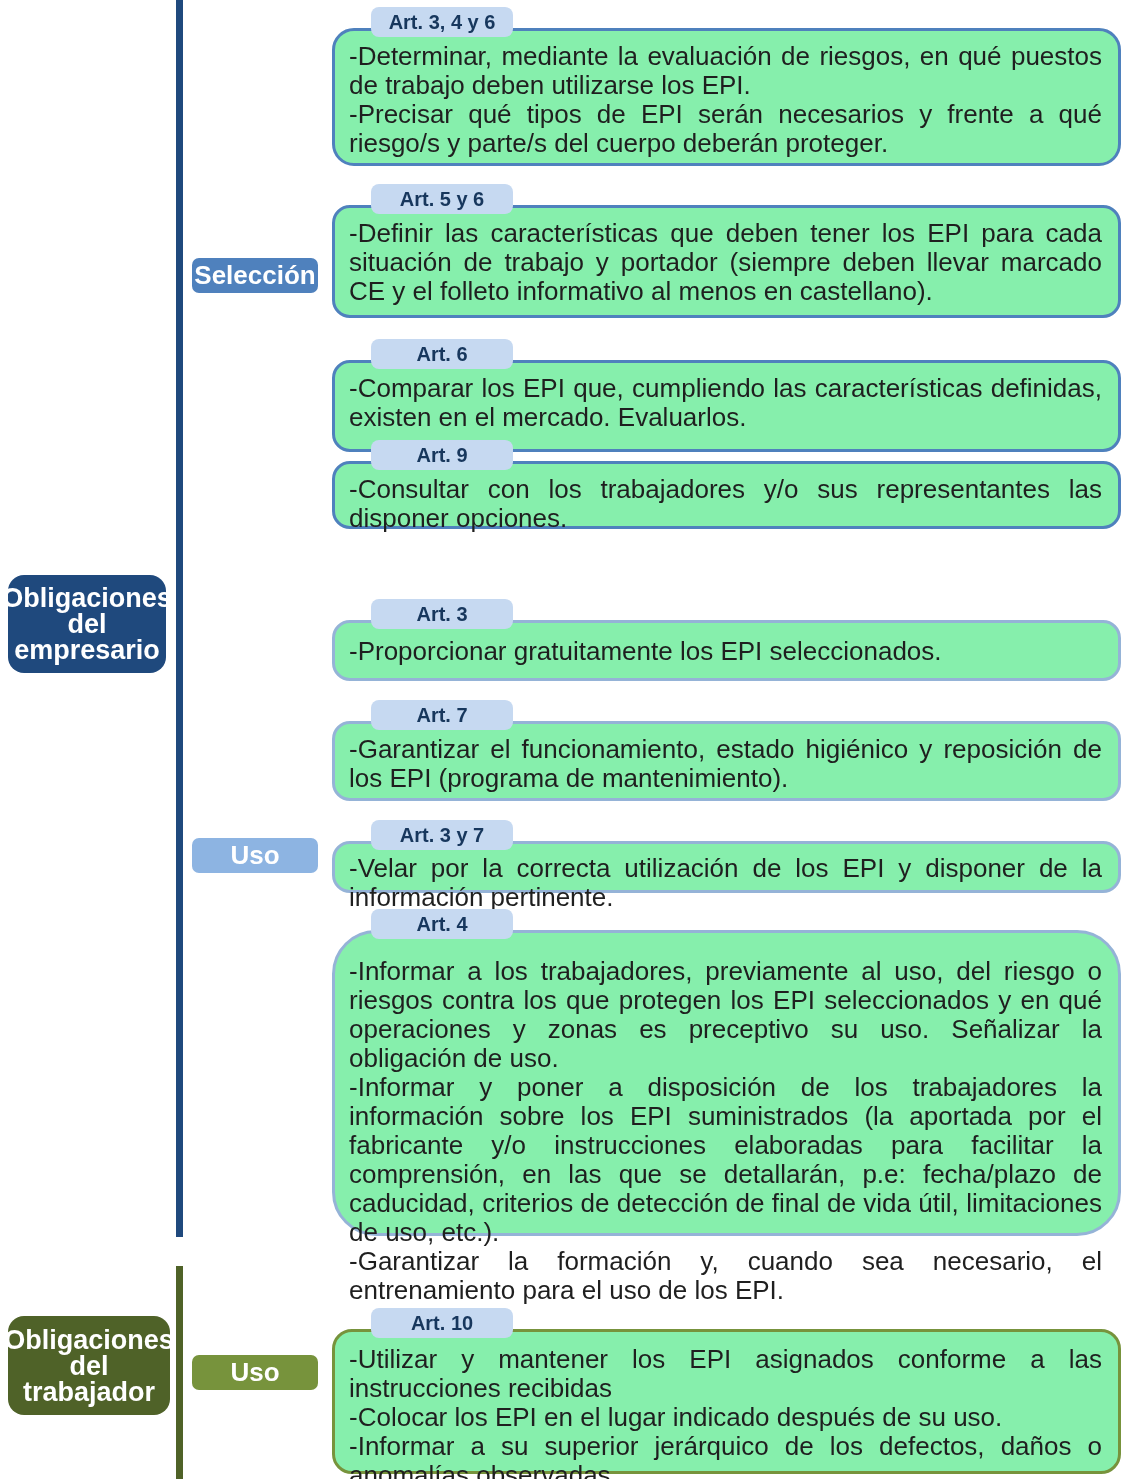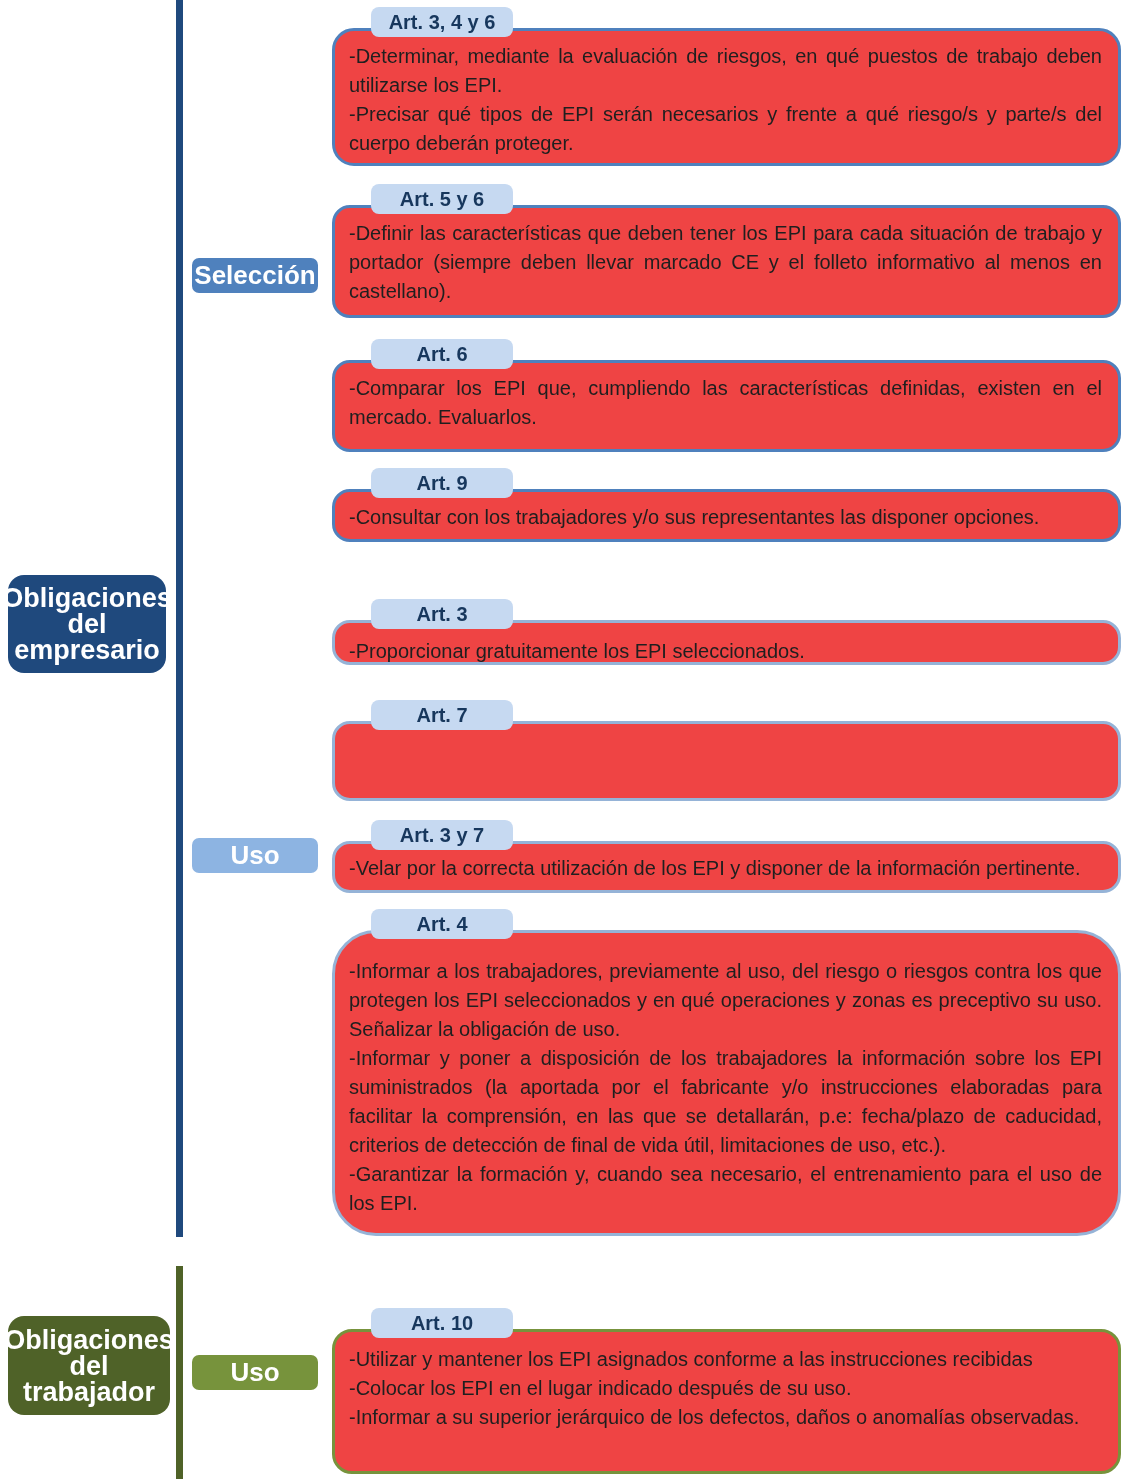--- a/index.html
+++ b/index.html
@@ -24,42 +24,42 @@
   .side-trabajador{top:1316px;width:162px;height:99px;background:var(--olive-dark);}
   .phase-label{
     position:absolute;left:192px;width:126px;height:35px;border-radius:7px;
     color:#fff;font-weight:bold;font-size:26px;display:flex;align-items:center;
     justify-content:center;box-sizing:border-box;
   }
   .label-seleccion{top:258px;background:var(--blue);}
   .label-uso-blue{top:838px;background:var(--blue-light);}
   .label-uso-green{top:1355px;background:var(--olive);}
   .card{
-    position:absolute;left:332px;width:789px;box-sizing:border-box;background:#ef4444;
+    position:absolute;left:332px;width:789px;box-sizing:border-box;background:#86efac;
     border:3px solid var(--blue);border-radius:18px;
     padding:11px 16px 8px 14px;
   }
   .card .body{
-    font-size:20px;line-height:29px;text-align:justify;white-space:pre-line;
+    font-size:26px;line-height:29px;text-align:justify;white-space:pre-line;
     color:var(--ink);
   }
   .card .tag{
     position:absolute;top:-24px;left:36px;width:142px;height:30px;border-radius:8px;
     background:var(--tag-blue);color:var(--tag-ink);font-weight:bold;font-size:20px;
     display:flex;align-items:center;justify-content:center;
   }
   .border-dark{border-color:var(--blue);}
   .border-light{border-color:var(--border-light);}
   .border-olive{border-color:var(--olive);}
   .tag-green{background:var(--tag-green);color:#1F1F1F;}
   .c1{top:28px;height:138px;border-radius:22px;}
   .c2{top:205px;height:113px;}
   .c3{top:360px;height:92px;}
-  .c4{top:489px;height:53px;}
-  .c5{top:620px;height:45px;padding-top:14px;}
+  .c4{top:461px;height:68px;}
+  .c5{top:620px;height:61px;padding-top:14px;}
   .c6{top:721px;height:80px;}
   .c7{top:841px;height:52px;padding-top:10px;}
   .c8{top:930px;height:306px;border-radius:44px;padding-top:24px;}
   .c9{top:1305px;height:145px;border-radius:20px;padding-top:13px;margin-top:24px;}
 </style>
 </head>
 <body>
 
 <div class="canvas">
 
@@ -98,20 +98,21 @@
     <div class="body">-Consultar con los trabajadores y/o sus representantes las disponer opciones.</div>
   </div>
 
   <div class="card c5 border-light">
     <div class="tag">Art. 3</div>
     <div class="body">-Proporcionar gratuitamente los EPI seleccionados.</div>
   </div>
 
   <div class="card c6 border-light">
     <div class="tag">Art. 7</div>
+    <div class="body">-Garantizar el funcionamiento, estado higiénico y reposición de los EPI (programa de mantenimiento).</div>
   </div>
 
   <div class="card c7 border-light">
     <div class="tag">Art. 3 y 7</div>
     <div class="body">-Velar por la correcta utilización de los EPI y disponer de la información pertinente.</div>
   </div>
 
   <div class="card c8 border-light">
     <div class="tag">Art. 4</div>
     <div class="body">-Informar a los trabajadores, previamente al uso, del riesgo o riesgos contra los que protegen los EPI seleccionados y en qué operaciones y zonas es preceptivo su uso. Señalizar la obligación de uso.

